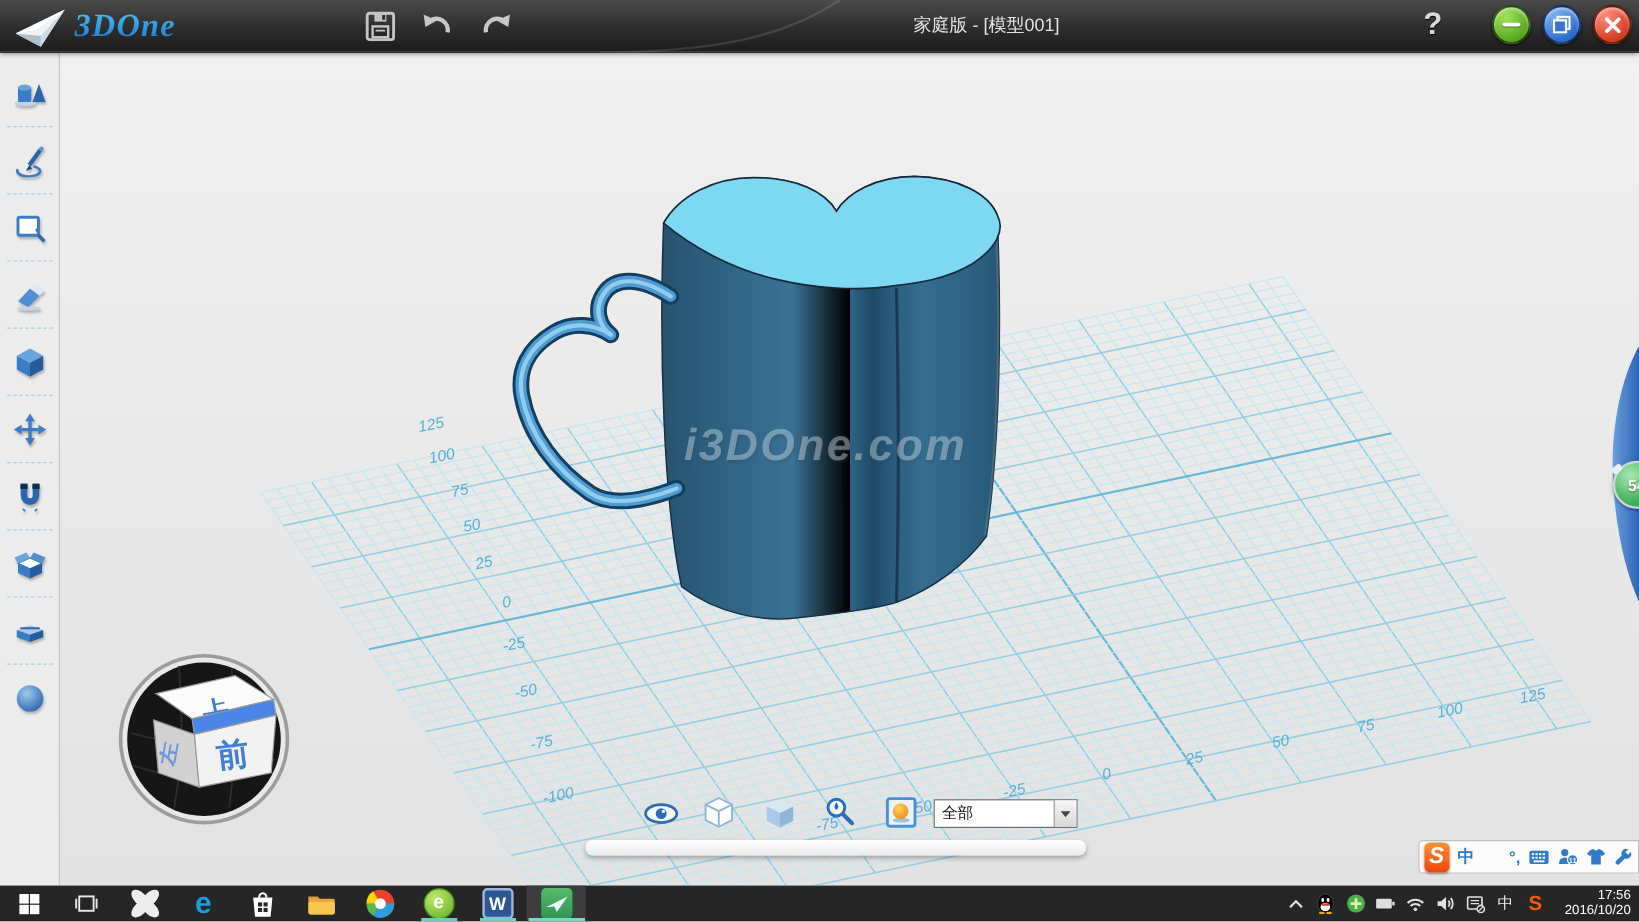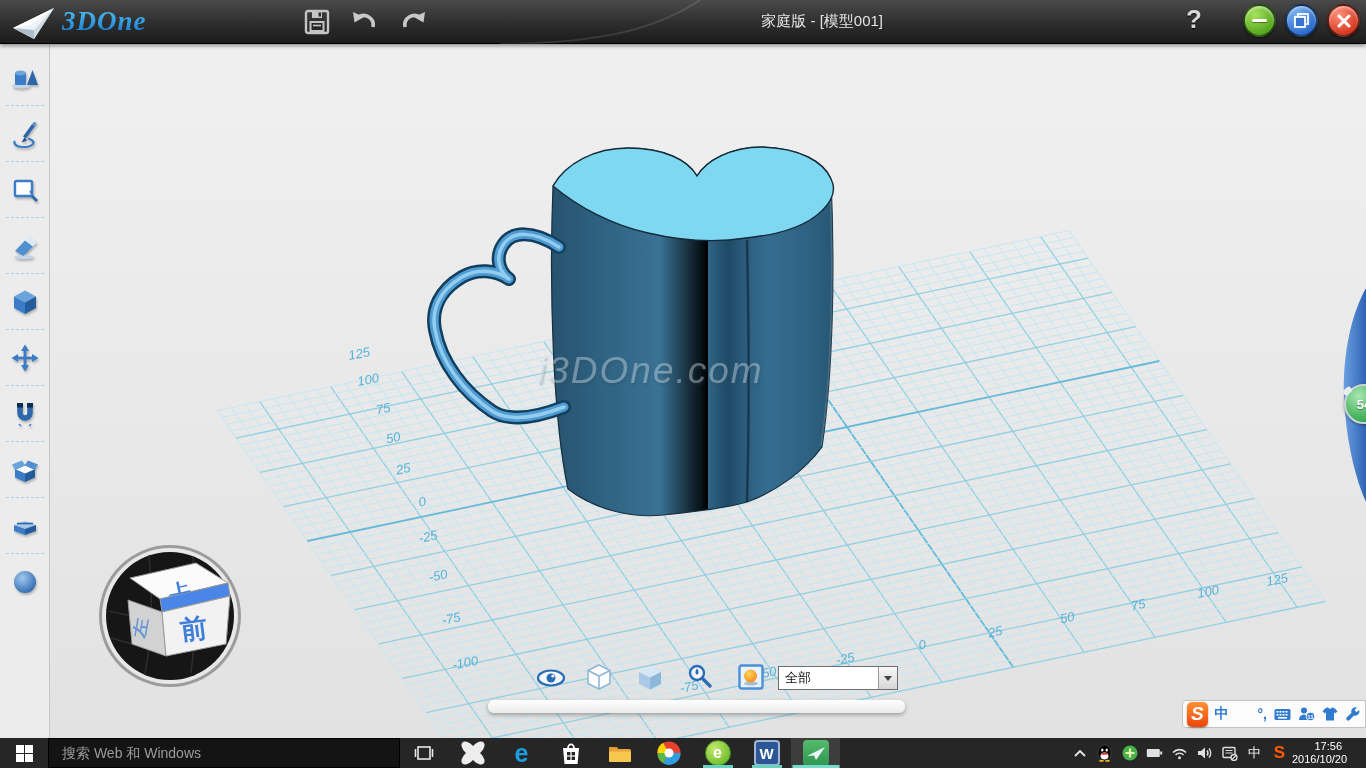--- a/index.html
+++ b/index.html
@@ -42,21 +42,21 @@
   .tsep { width:38px; border-top:1px dashed #a9cfe3; margin:4px 0; }
 
   
   .viewport { position:absolute; left:50px; top:44px; width:1316px; height:694px;
     background:linear-gradient(#f0f0f0,#e2e2e2); overflow:hidden; z-index:1; }
   #scene { position:absolute; left:0; top:0; }
   .gminor { stroke:#c4e7f3; stroke-width:1; }
   .gmajor { stroke:#8fd0e6; stroke-width:1.3; }
   .gaxis  { stroke:#63bada; stroke-width:1.8; }
   .gtick  { fill:#56b1d8; font-size:13px; font-style:italic; text-anchor:middle; }
-  .watermark { position:absolute; left:488px; top:306px; font-size:37px; font-weight:normal;
+  .watermark { position:absolute; left:520px; top:306px; font-size:37px; font-weight:bold;
     font-style:italic; color:rgba(235,243,248,.38); text-shadow:1px 2px 2px rgba(40,70,90,.25);
     z-index:6; letter-spacing:2px; }
 
   
   .viewcube { position:absolute; left:47px; top:499px; width:146px; height:146px; z-index:8; cursor:pointer; }
   .vc-face-label { font-weight:bold; fill:#3f7fd8; }
 
   
   .disp-icon { position:absolute; z-index:8; cursor:pointer; }
   .combo { position:absolute; left:728px; top:622px; width:120px; height:24px; z-index:9;
@@ -111,21 +111,21 @@
     justify-content:center; }
   .word-sq { background:#2b5797; border:2px solid #9fb6d8; color:#fff; font-weight:bold; font-size:15px; }
   .done-sq { background:linear-gradient(#54ba6c,#2f9650); }
   .ge-circle { width:26px; height:26px; border-radius:50%;
     background:radial-gradient(circle at 35% 30%,#c3e86a,#58b020); border:1px solid #3f8f18;
     color:#fff; font-weight:bold; font-size:16px; display:flex; align-items:center; justify-content:center; }
   .tray { margin-left:auto; display:flex; align-items:center; }
   .tray-item { width:25px; height:30px; display:flex; align-items:center; justify-content:center; cursor:pointer; }
   .tray-ime { color:#f0f0f0; font-size:13px; }
   .tray-sogou { color:#ff5a00; font-size:17px; font-weight:900; }
-  .clock { width:74px; text-align:right; padding-right:24px; color:#fff; font-size:11px;
+  .clock { width:74px; text-align:right; padding-right:7px; color:#fff; font-size:11px;
     line-height:13px; cursor:pointer; }
 </style>
 </head>
 <body>
 
 <div class="app">
 
   <header class="titlebar">
     <svg class="tb-swoosh" width="900" height="44">
       <path d="M700,0 C655,30 600,43 500,44" stroke="rgba(255,255,255,.12)" stroke-width="2" fill="none"></path>
@@ -615,21 +615,20 @@
     <div class="start">
       <svg width="17" height="17">
         <g fill="#fff">
             <rect x="0" y="0" width="8" height="8"></rect>
             <rect x="9" y="0" width="8" height="8"></rect>
         <rect x="0" y="9" width="8" height="8"></rect>
             <rect x="9" y="9" width="8" height="8"></rect>
           </g>
       </svg>
     </div>
-    <input class="tb-search" placeholder="搜索 Web 和 Windows" style="">
     <div class="taskview">
       <svg width="20" height="16">
         <rect x="4" y="2" width="12" height="12" fill="none" stroke="#e8e8e8" stroke-width="1.6"></rect>
         <path d="M1.5,4 L1.5,12 M18.5,4 L18.5,12" stroke="#e8e8e8" stroke-width="1.6"></path>
       </svg>
     </div>
     <div class="apps">
       <div class="app-cell">
         <svg width="26" height="26">
           <g fill="#ededed" transform="translate(13,13)">

